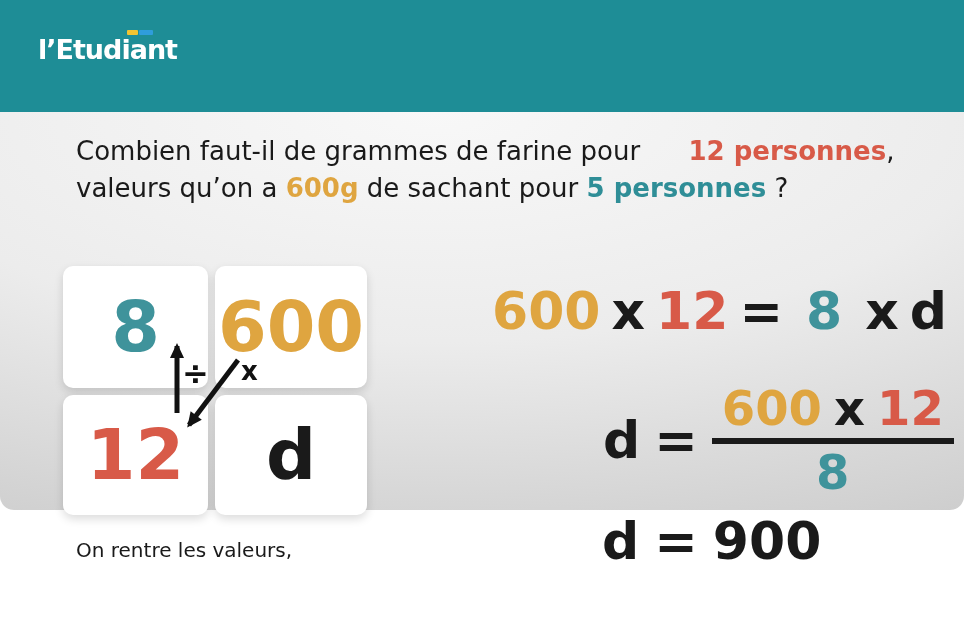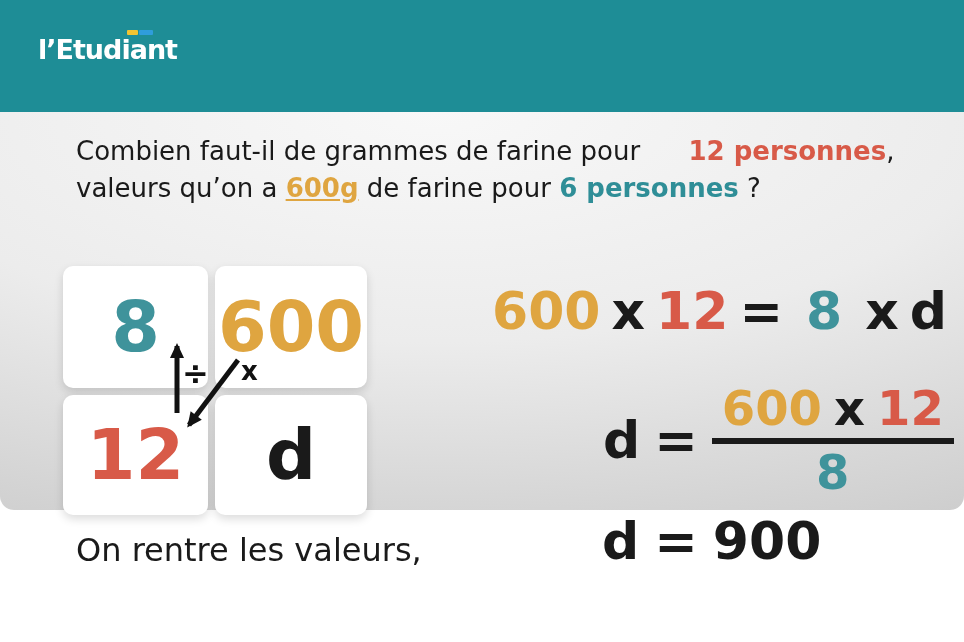--- a/index.html
+++ b/index.html
@@ -16,21 +16,21 @@
   .logo-accent { position:absolute; top:-4px; left:64%; display:flex; }
   .logo-accent .acc-yellow { width:11px; height:5px; background:#f2c331; border-radius:1px; }
   .logo-accent .acc-blue { width:14px; height:5px; background:#2f9ddb; border-radius:1px; margin-left:1px; }
   .header-title { position:absolute; left:0; top:38px; width:100%; text-align:center; color:#ffffff;
                   font-size:35px; font-weight:800; letter-spacing:0.5px; }
 
   
   .question { position:absolute; left:76px; top:133px; width:860px; font-size:26px; line-height:37px;
               color:#1a1a1a; font-weight:500; }
   .q-red  { color:#d85a48; font-weight:800;margin-left:40px; }
-  .q-gold { color:#dfa540; font-weight:800;text-decoration:underline; }
+  .q-gold { color:#dfa540; font-weight:800; }
   .q-teal { color:#2f8e97; font-weight:800; }
 
   
   .prop-table { position:absolute; left:63px; top:266px; width:304px; height:249px;
                 display:grid; grid-template-columns:145px 152px; grid-template-rows:122px 120px; gap:7px; }
   .cell { background:#ffffff; border-radius:10px; box-shadow:0 4px 10px rgba(0,0,0,0.14);
           display:flex; align-items:center; justify-content:center;
           font-size:70px; font-weight:800; line-height:1; }
   .cell-teal { color:#3f939b; }
   .cell-gold { color:#dfa540; }
@@ -49,41 +49,41 @@
 
   .eq2 { position:absolute; left:603px; top:384px; display:flex; align-items:center; gap:14px; font-size:52px; }
   .fraction { display:inline-flex; flex-direction:column; align-items:center; font-size:48px; }
   .frac-num { display:flex; align-items:baseline; gap:12px; padding:0 10px 6px 10px;
               border-bottom:6px solid #1a1a1a; line-height:1; }
   .frac-den { padding-top:4px; line-height:1; }
 
   .eq3 { position:absolute; left:602px; top:511px; display:flex; align-items:baseline; gap:15px; font-size:52px; }
 
   
-  .caption { position:absolute; left:76px; top:533px; font-size:32px; line-height:34px;
+  .caption { position:absolute; left:76px; top:533px; font-size:20px; line-height:34px;
              color:#1a1a1a; font-weight:500; }
 </style>
 </head>
 <body>
 
 <div class="stage">
 
   <div class="header">
     <div class="logo">
       <span>l’Etudiant</span>
       <span class="logo-accent">
         <span class="acc-yellow"></span>
         <span class="acc-blue"></span>
       </span>
     </div>
   </div>
 
   <div class="question">
     <span>Combien faut-il de grammes de farine pour </span><span class="q-red">12 personnes</span><span>,</span><br>
-    <span>valeurs qu’on a </span><span class="q-gold">600g</span><span> de farine pour </span><span class="q-teal">6 personnes</span><span> ?</span>
+    <span>valeurs qu’on a </span><span class="q-gold">600g</span><span> de sachant pour </span><span class="q-teal">5 personnes</span><span> ?</span>
   </div>
 
   <div class="prop-table">
     <div class="cell cell-teal">8</div>
     <div class="cell cell-gold">600</div>
     <div class="cell cell-red">12</div>
     <div class="cell cell-ink">d</div>
 
     <svg class="arrows-svg" viewBox="0 0 304 249" xmlns="http://www.w3.org/2000/svg">
       <defs>

